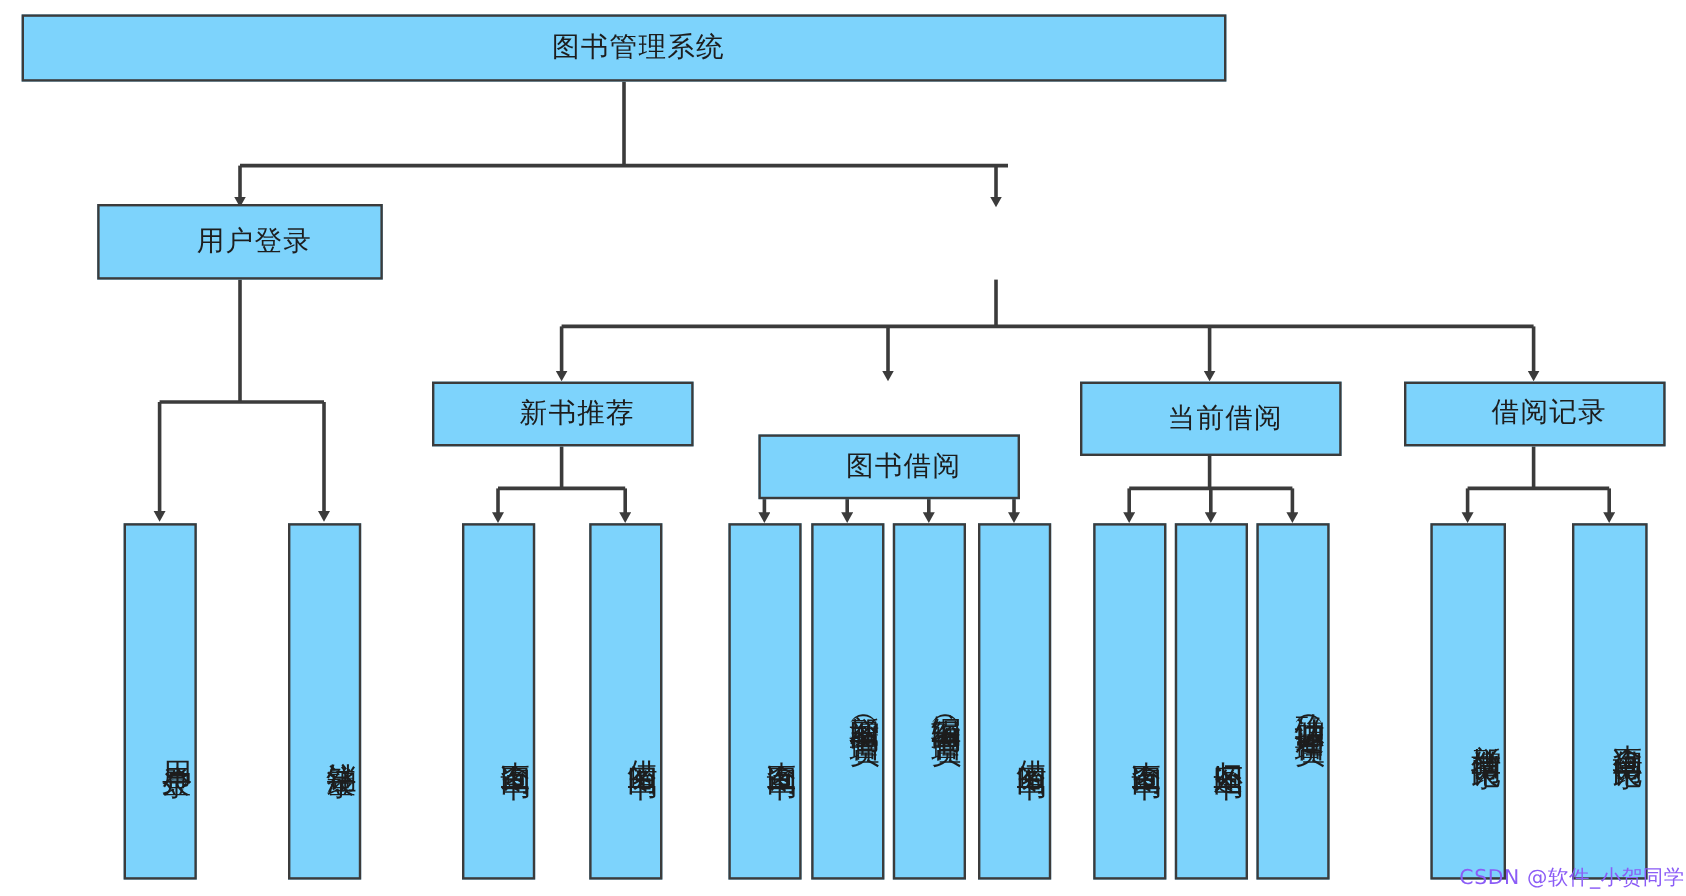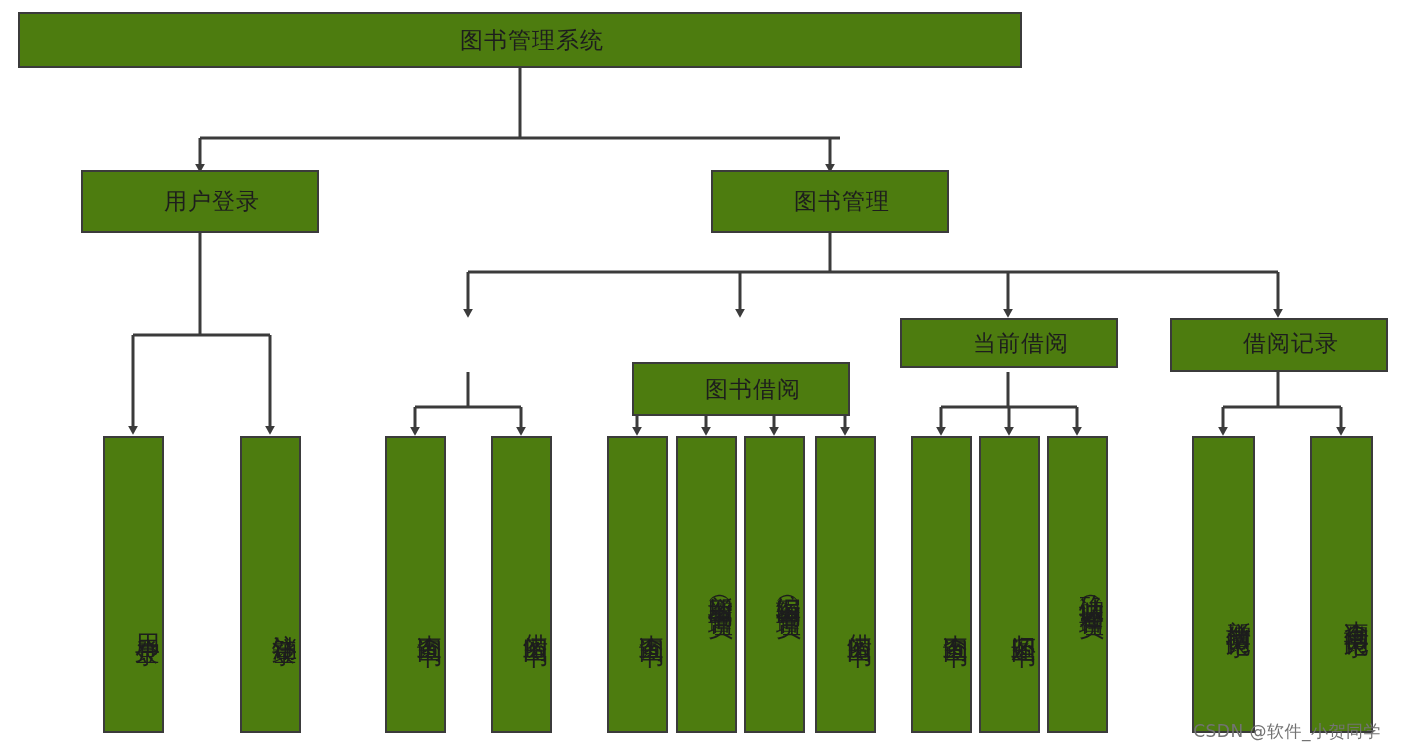--- a/index.html
+++ b/index.html
@@ -22,21 +22,21 @@
     position: absolute;
     left: 0;
     top: 0;
     width: 1405px;
     height: 747px;
     pointer-events: none;
   }
   .node {
     position: absolute;
     box-sizing: border-box;
-    background: #4d7c0f;
+    background: #7dd3fc;
     border: 2px solid #3b3b3b;
     display: flex;
     align-items: center;
     justify-content: center;
     color: #1d1d1d;
     padding-left: 24px;
   }
   .node-h {
     font-size: 23px;
     letter-spacing: 1px;
@@ -61,24 +61,24 @@
     padding-top: 70px;
   }
   .node-v.pad-mid {
     padding-top: 48px;
   }
   .node-v.pad-tiny {
     padding-top: 8px;
   }
   #watermark {
     position: absolute;
-    right: 24px;
+    right: 1px;
     bottom: 4px;
     font-size: 17px;
-    color: #737373;
+    color: #8b5cf6;
     letter-spacing: 0.5px;
     white-space: nowrap;
     user-select: none;
   }
 </style>
 </head>
 <body>
 
 <div id="diagram-root">
 
@@ -129,26 +129,26 @@
       <path d="M1223,407 L1341,407"></path>
       <path d="M1223,407 L1223,431" marker-end="url(#arrowhead)"></path>
       <path d="M1341,407 L1341,431" marker-end="url(#arrowhead)"></path>
     </g>
   </svg>
 
   <div class="node node-h node-root" style="left:18px; top:12px; width:1004px; height:56px;">图书管理系统</div>
 
   <div class="node node-h" style="left:81px; top:170px; width:238px; height:63px;">用户登录</div>
 
-  <div class="node node-h" style="left:711px; top:170px; width:238px; height:63px;">图书管理</div>
 
+  <div class="node node-h" style="left:360px; top:318px; width:218px; height:54px;">新书推荐</div>
 
   <div class="node node-h" style="left:632px; top:318px; width:218px; height:54px;margin-top:44px;">图书借阅</div>
 
-  <div class="node node-h" style="left:900px; top:318px; width:218px; height:50px;">当前借阅</div>
+  <div class="node node-h" style="left:900px; top:318px; width:218px; height:62px;">当前借阅</div>
 
   <div class="node node-h" style="left:1170px; top:318px; width:218px; height:54px;font-family:Liberation Mono, monospace;">借阅记录</div>
 
   <div class="node node-v pad-small" style="left:103px; top:436px; width:61px; height:297px;">用户登录</div>
 
   <div class="node node-v pad-small" style="left:240px; top:436px; width:61px; height:297px;">注销登录</div>
 
   <div class="node node-v pad-small" style="left:385px; top:436px; width:61px; height:297px;">查询图书</div>
 
   <div class="node node-v pad-small" style="left:491px; top:436px; width:61px; height:297px;">借阅图书</div>

